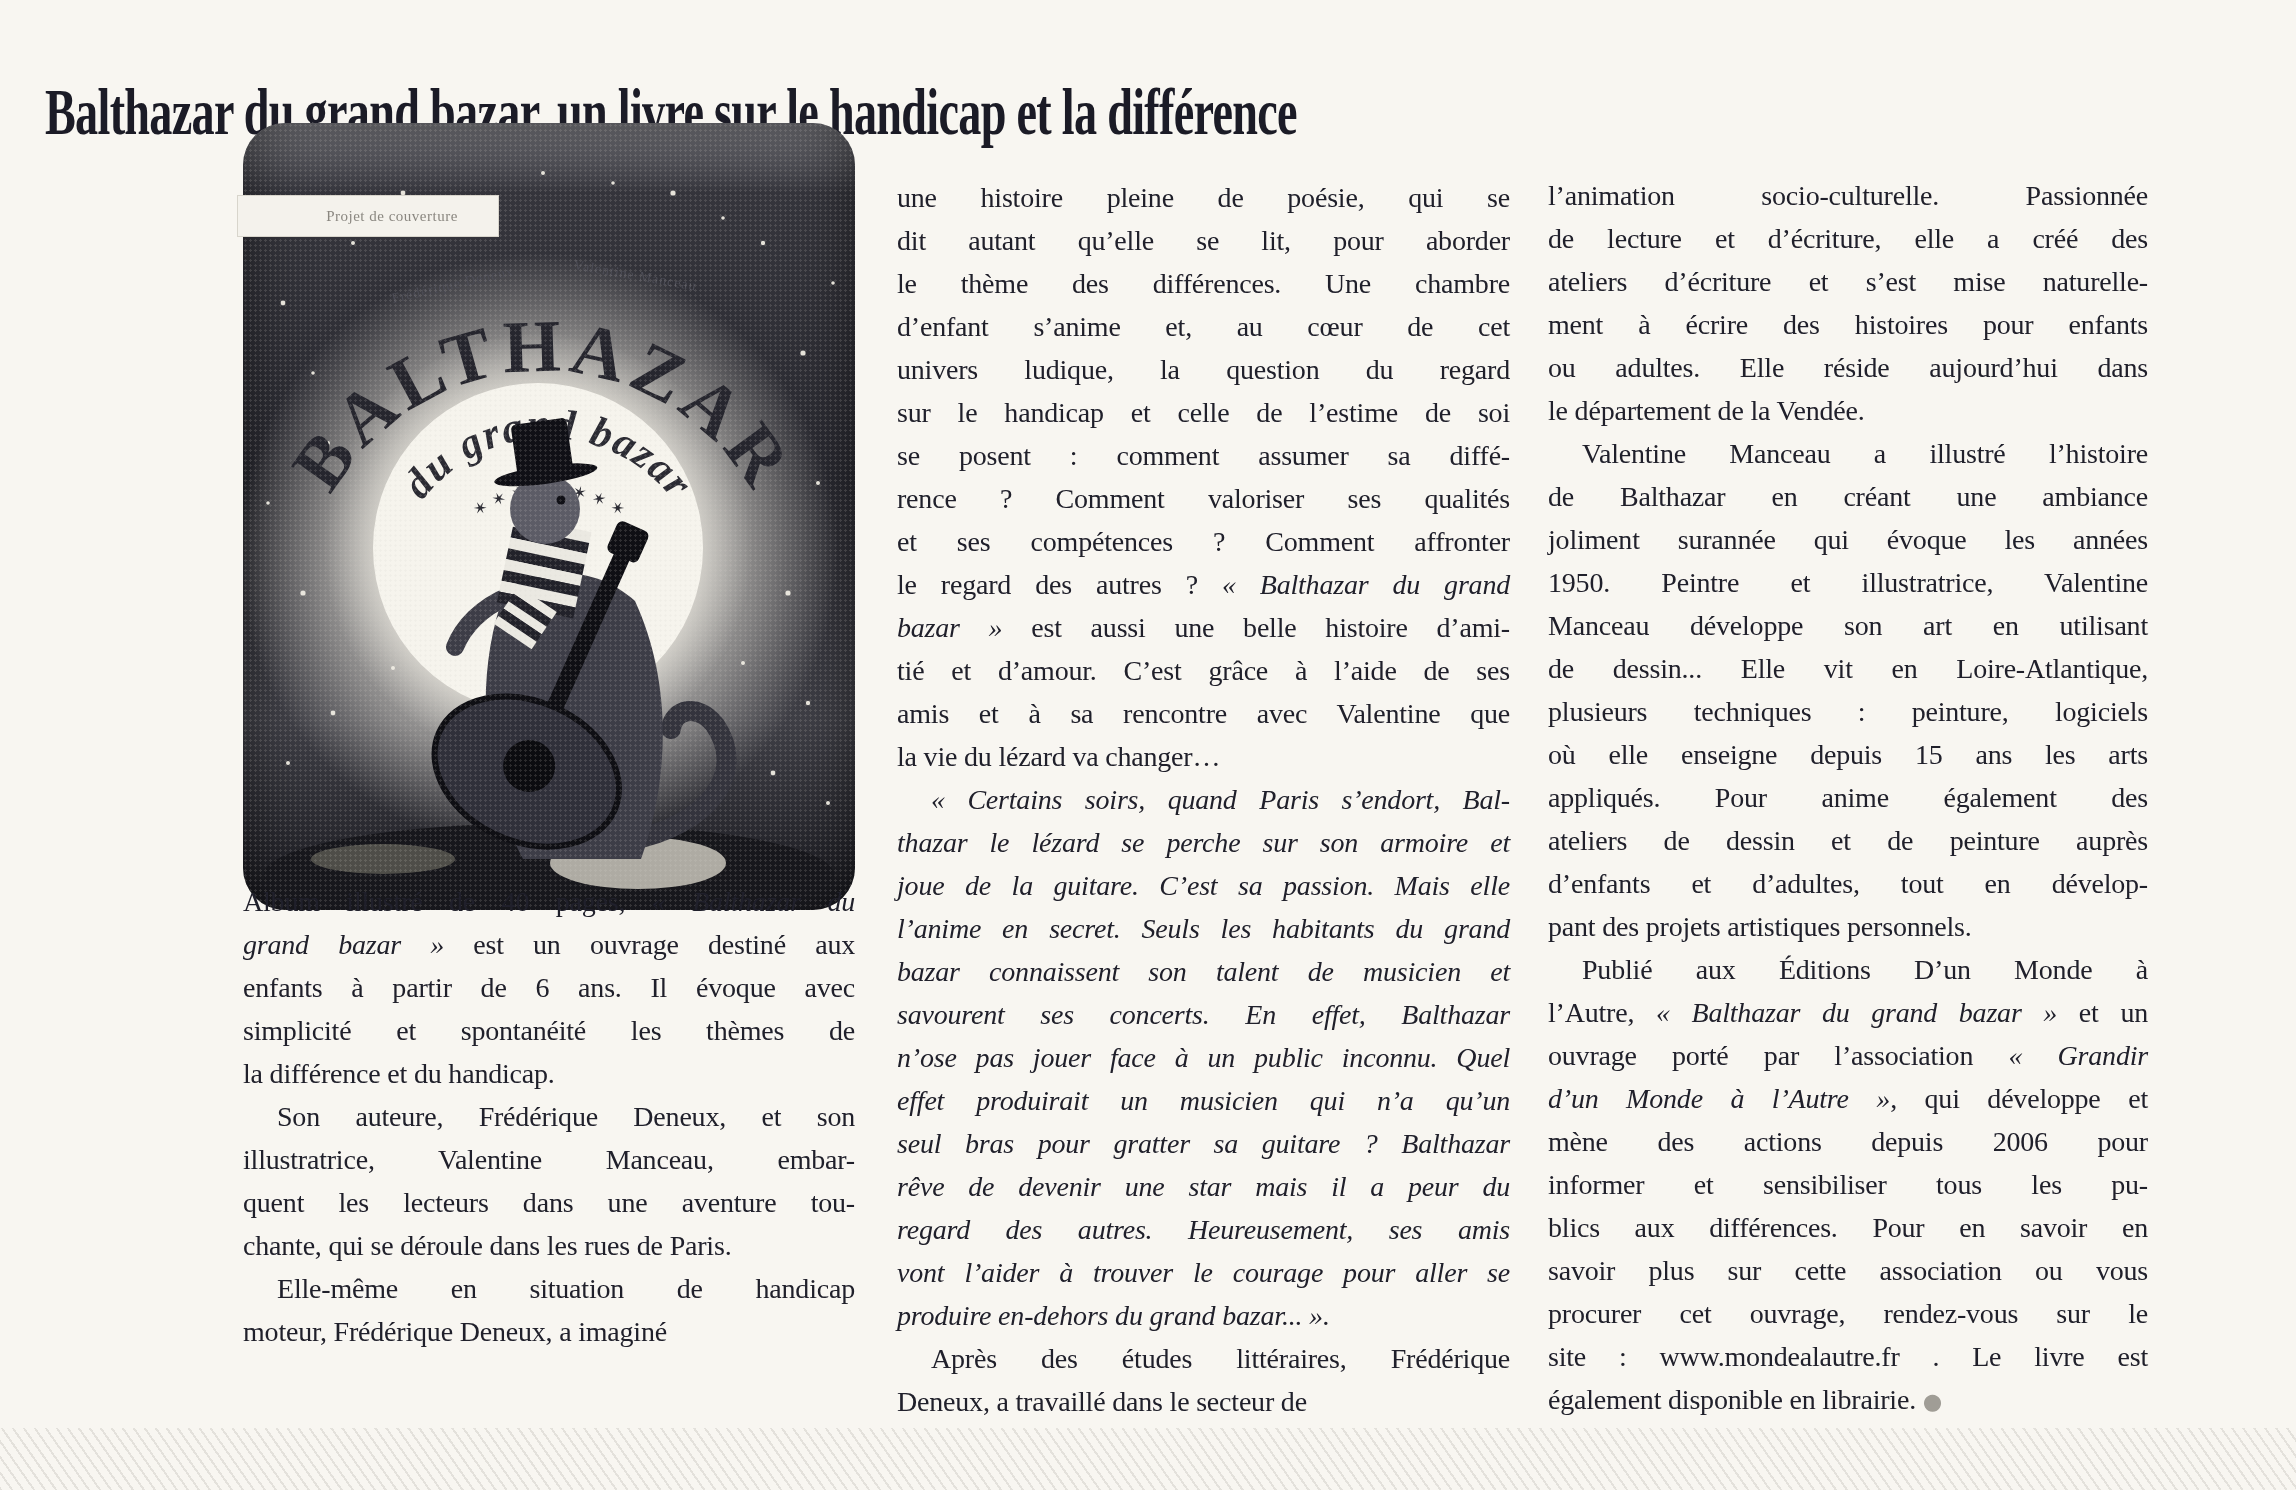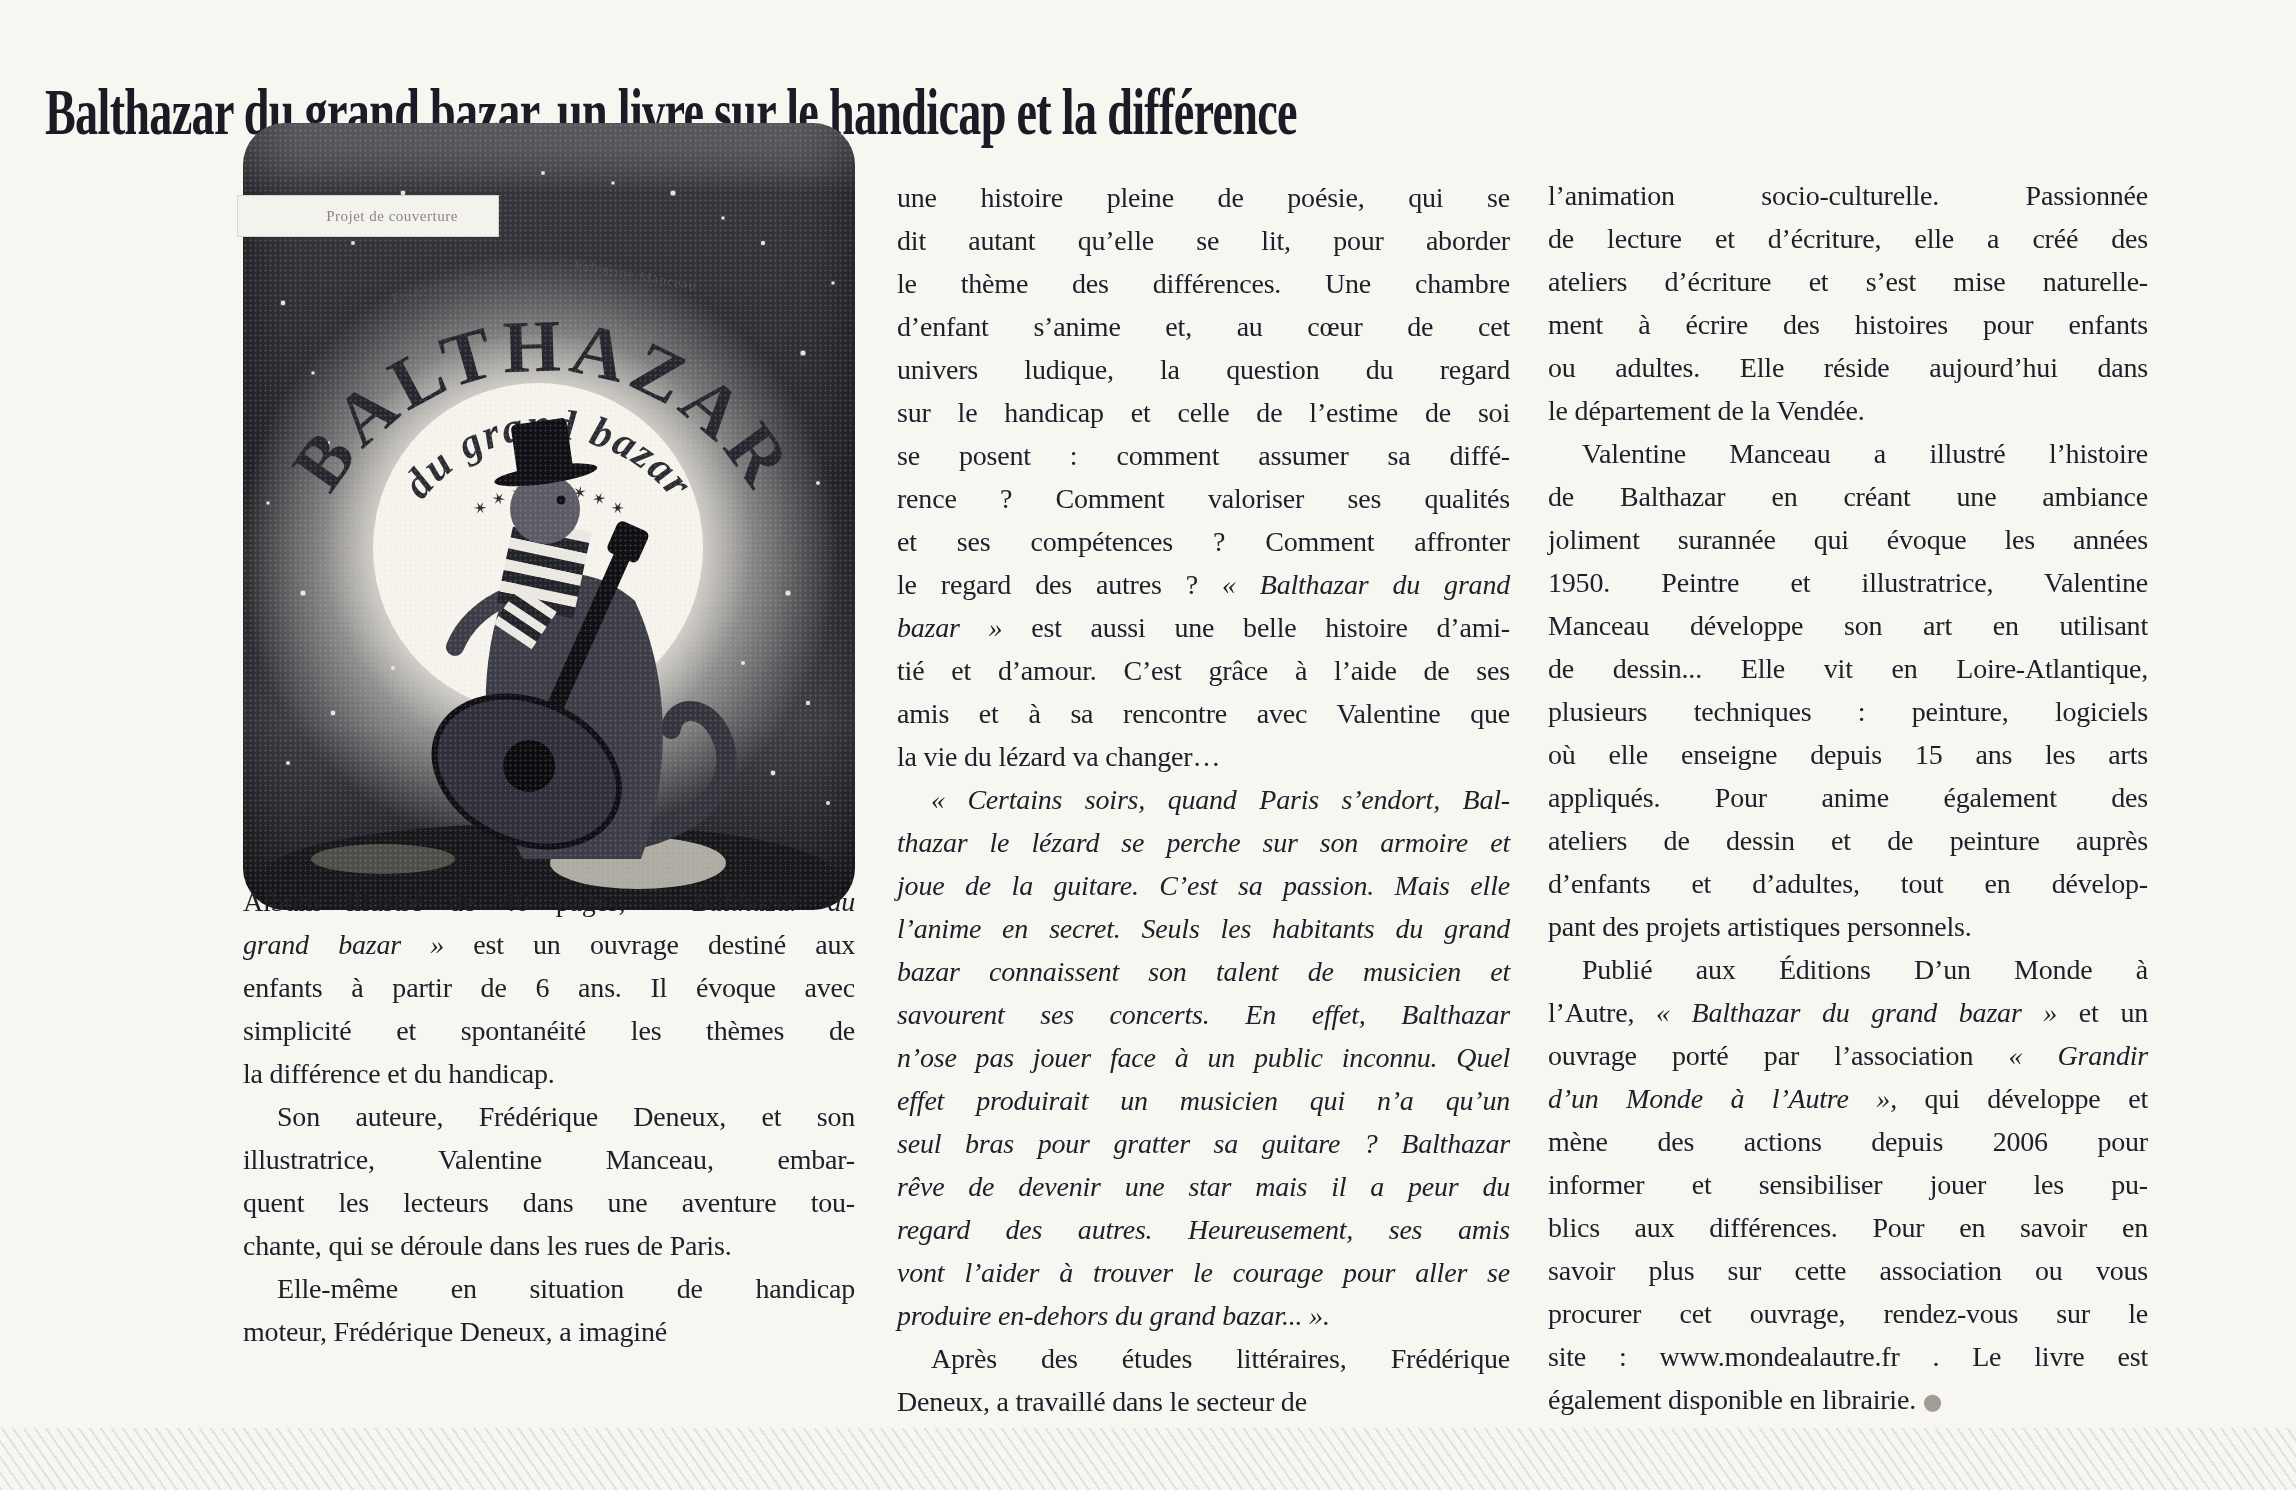--- a/index.html
+++ b/index.html
@@ -238,21 +238,21 @@
       <div class="line">où elle enseigne depuis 15 ans les arts</div>
       <div class="line">appliqués. Pour anime également des</div>
       <div class="line">ateliers de dessin et de peinture auprès</div>
       <div class="line">d’enfants et d’adultes, tout en dévelop-</div>
       <div class="line last">pant des projets artistiques personnels.</div>
       <div class="line ind">Publié aux Éditions D’un Monde à</div>
       <div class="line">l’Autre, <i>« Balthazar du grand bazar »</i> et un</div>
       <div class="line">ouvrage porté par l’association <i>« Grandir</i></div>
       <div class="line"><i>d’un Monde à l’Autre »</i>, qui développe et</div>
       <div class="line">mène des actions depuis 2006 pour</div>
-      <div class="line">informer et sensibiliser jouer les pu-</div>
+      <div class="line">informer et sensibiliser tous les pu-</div>
       <div class="line">blics aux différences. Pour en savoir en</div>
       <div class="line">savoir plus sur cette association ou vous</div>
       <div class="line">procurer cet ouvrage, rendez-vous sur le</div>
       <div class="line">site : www.mondealautre.fr . Le livre est</div>
       <div class="line last">également disponible en librairie. <span class="endmark">●</span></div>
     </div>
 
   <div class="hatch-strip"></div>
 </div>
 

